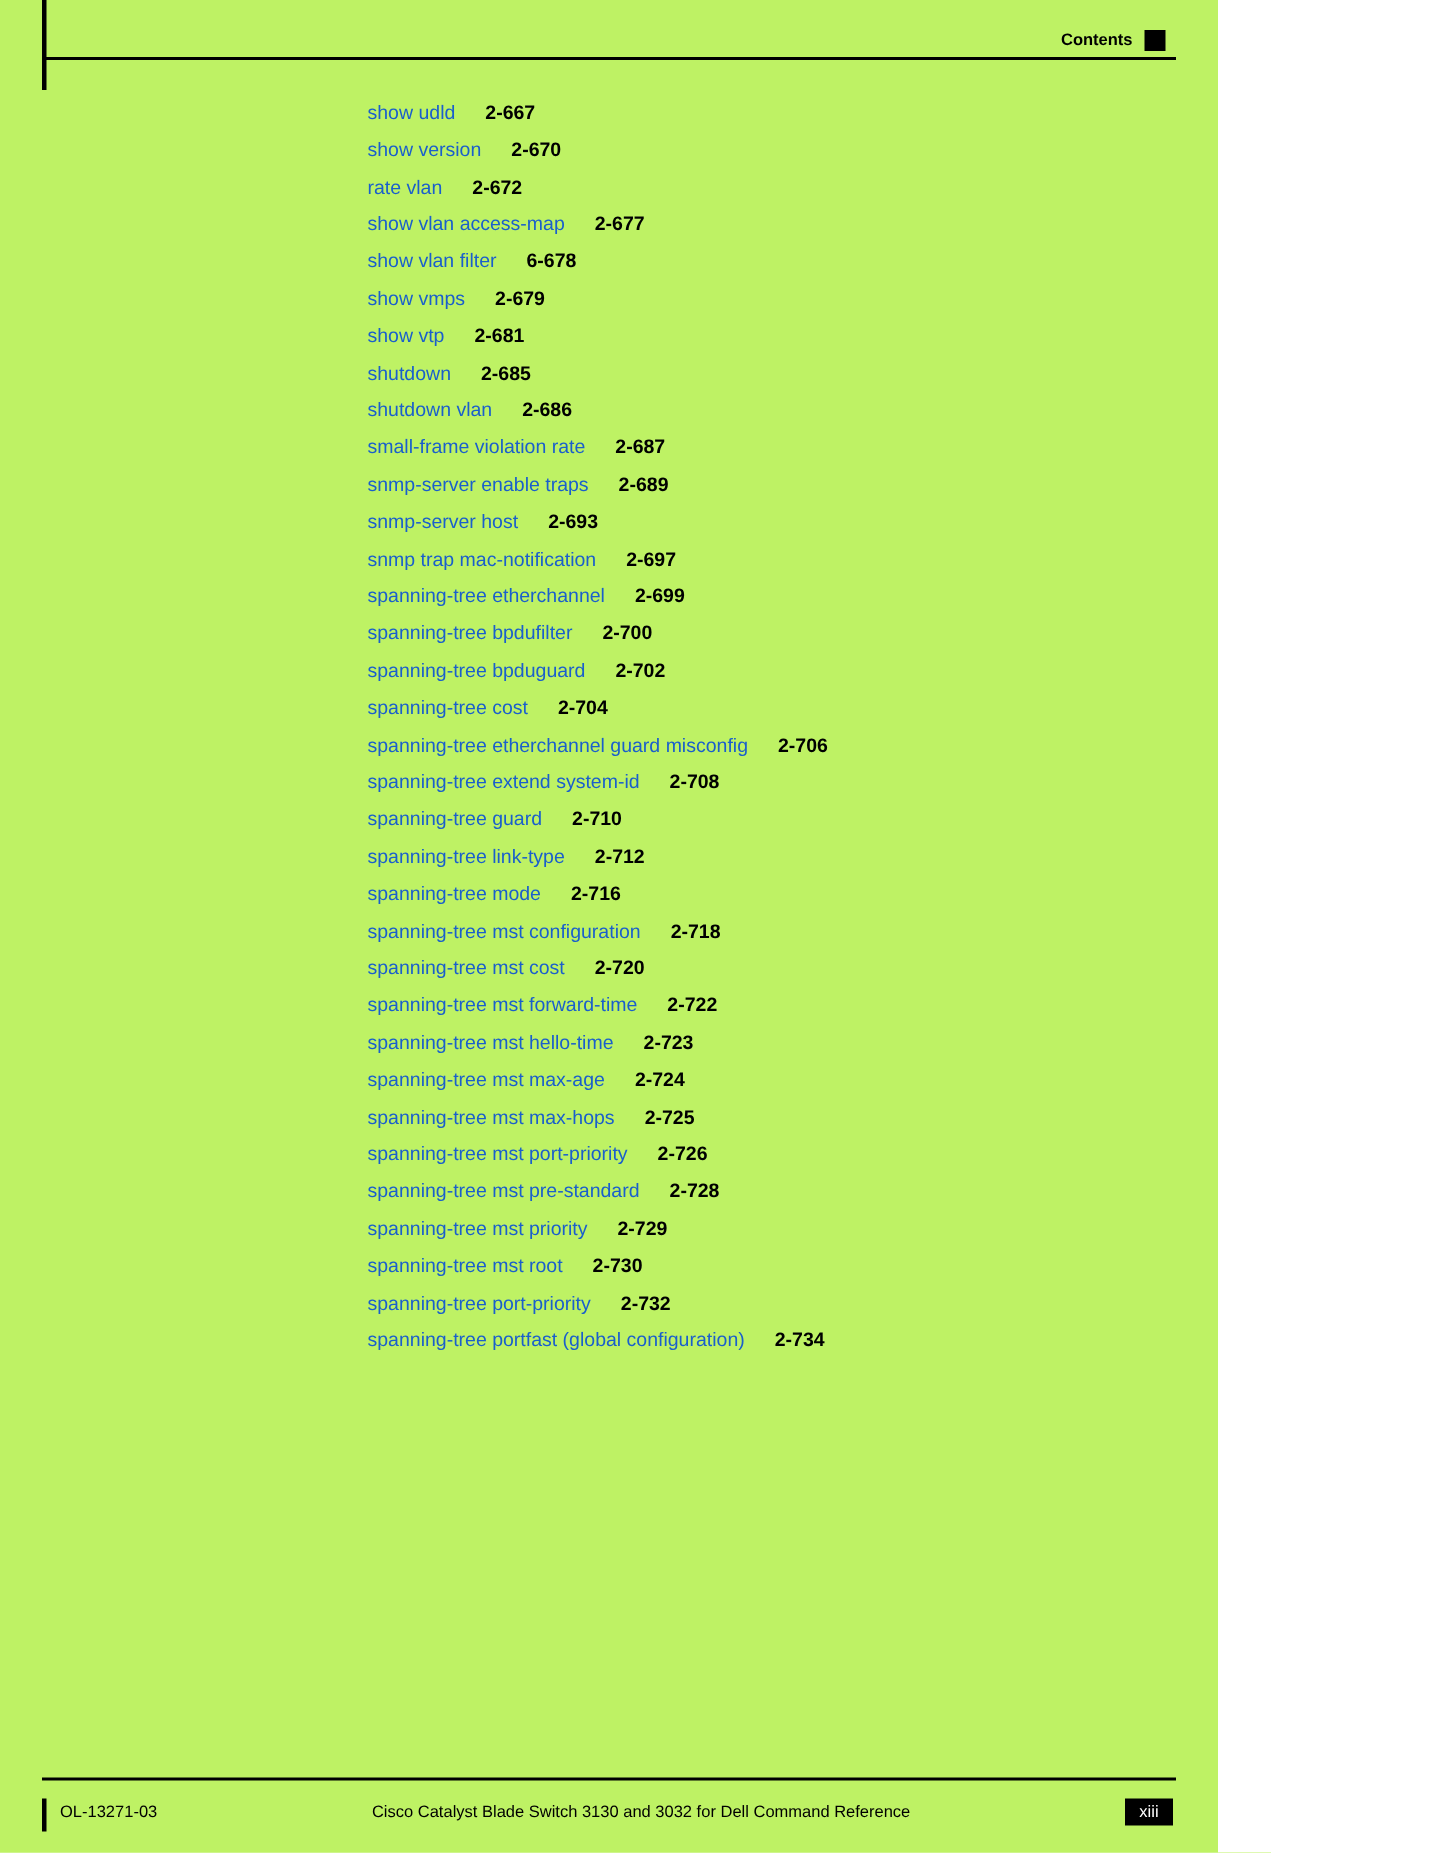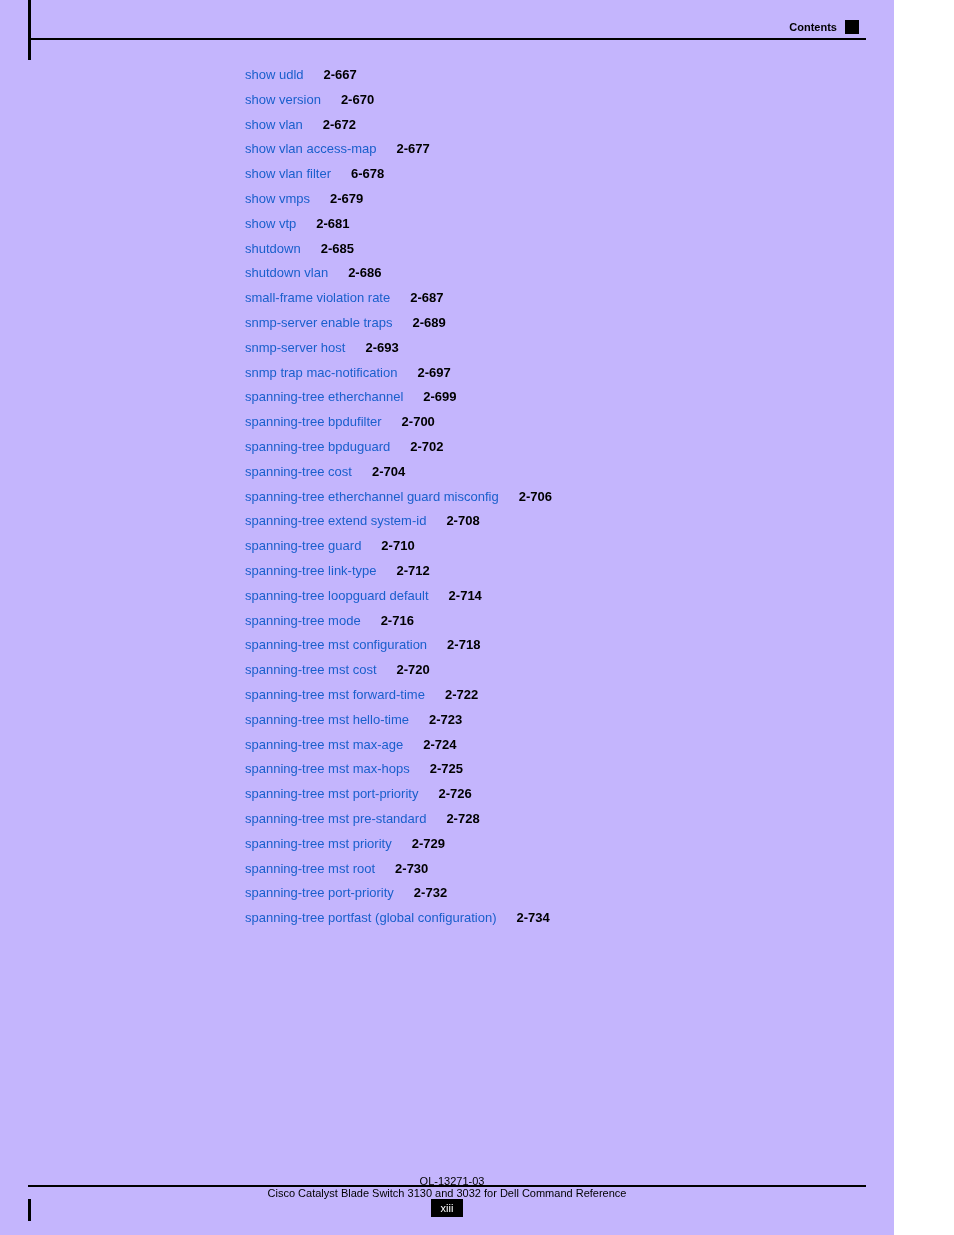--- a/index.html
+++ b/index.html
@@ -8,23 +8,23 @@
       background: #fff;
       font-family: Arial, Helvetica, sans-serif;
       font-size: 13px;
       color: #000;
       width: 954px;
       min-height: 1235px;
       position: relative;
     }
 
     .page-container {
-      width: 894px;
+      width: 812px;
       min-height: 1235px;
-      background: #c4b5fd;
+      background: #bef264;
       position: relative;
       padding: 0;
     }
 
     
     .top-border {
       position: absolute;
       top: 38px;
       left: 28px;
       right: 28px;
@@ -108,21 +108,20 @@
     
     .footer {
       position: absolute;
       bottom: 18px;
       left: 0;
       right: 0;
       display: flex;
       align-items: center;
       justify-content: space-between;
       padding: 0 30px;
-      flex-direction: column;
     }
 
     .footer-left-bar {
       position: absolute;
       bottom: 14px;
       left: 28px;
       width: 3px;
       height: 22px;
       background: #000;
     }
@@ -167,21 +166,21 @@
   <div class="content">
   <div class="toc-entry">
         <a class="toc-link" href="#">show udld</a>
         <span class="toc-page">2-667</span>
       </div>
       <div class="toc-entry">
         <a class="toc-link" href="#">show version</a>
         <span class="toc-page">2-670</span>
       </div>
       <div class="toc-entry">
-        <a class="toc-link" href="#">show vlan</a>
+        <a class="toc-link" href="#">rate vlan</a>
         <span class="toc-page">2-672</span>
       </div>
       <div class="toc-entry">
         <a class="toc-link" href="#">show vlan access-map</a>
         <span class="toc-page">2-677</span>
       </div>
       <div class="toc-entry">
         <a class="toc-link" href="#">show vlan filter</a>
         <span class="toc-page">6-678</span>
       </div>
@@ -241,24 +240,20 @@
         <a class="toc-link" href="#">spanning-tree extend system-id</a>
         <span class="toc-page">2-708</span>
       </div>
       <div class="toc-entry">
         <a class="toc-link" href="#">spanning-tree guard</a>
         <span class="toc-page">2-710</span>
       </div>
       <div class="toc-entry">
         <a class="toc-link" href="#">spanning-tree link-type</a>
         <span class="toc-page">2-712</span>
-      </div>
-      <div class="toc-entry">
-        <a class="toc-link" href="#">spanning-tree loopguard default</a>
-        <span class="toc-page">2-714</span>
       </div>
       <div class="toc-entry">
         <a class="toc-link" href="#">spanning-tree mode</a>
         <span class="toc-page">2-716</span>
       </div>
       <div class="toc-entry">
         <a class="toc-link" href="#">spanning-tree mst configuration</a>
         <span class="toc-page">2-718</span>
       </div>
       <div class="toc-entry">

